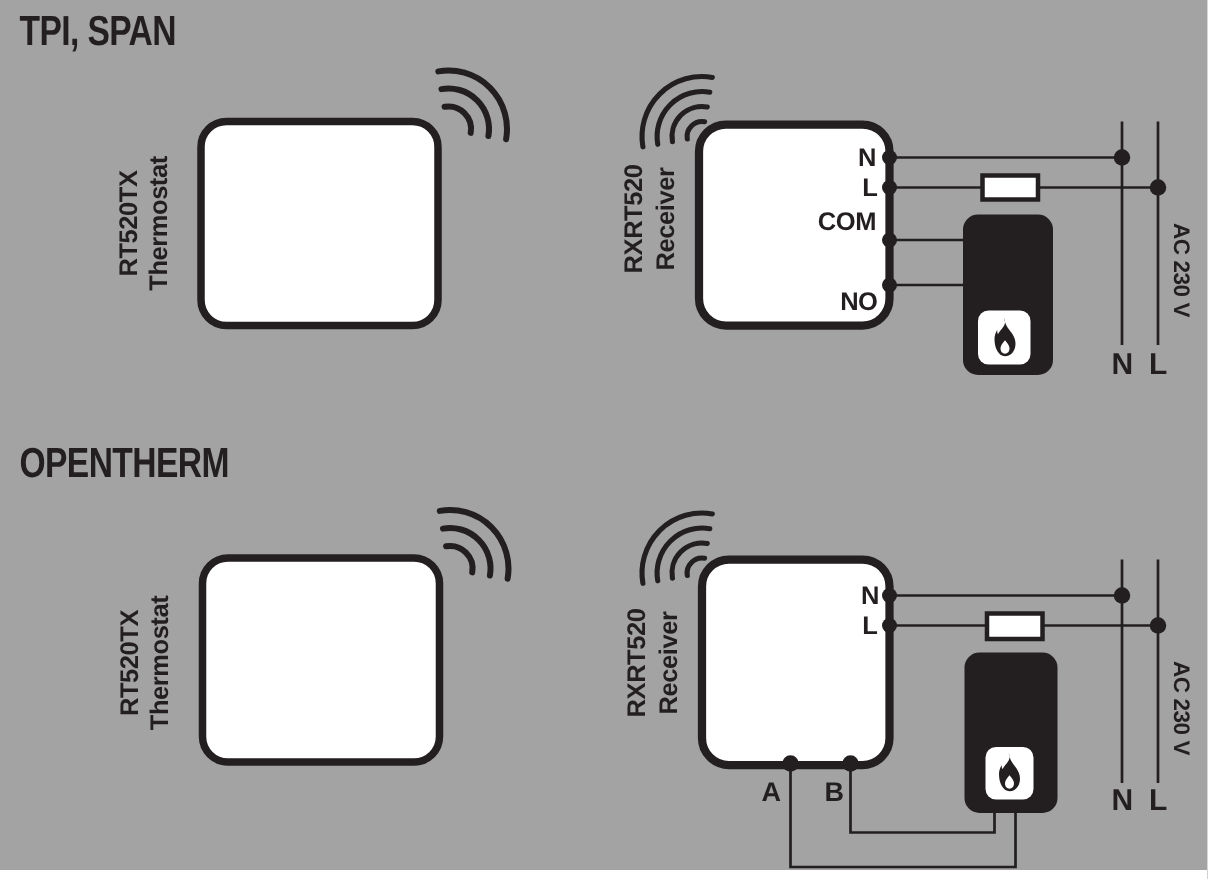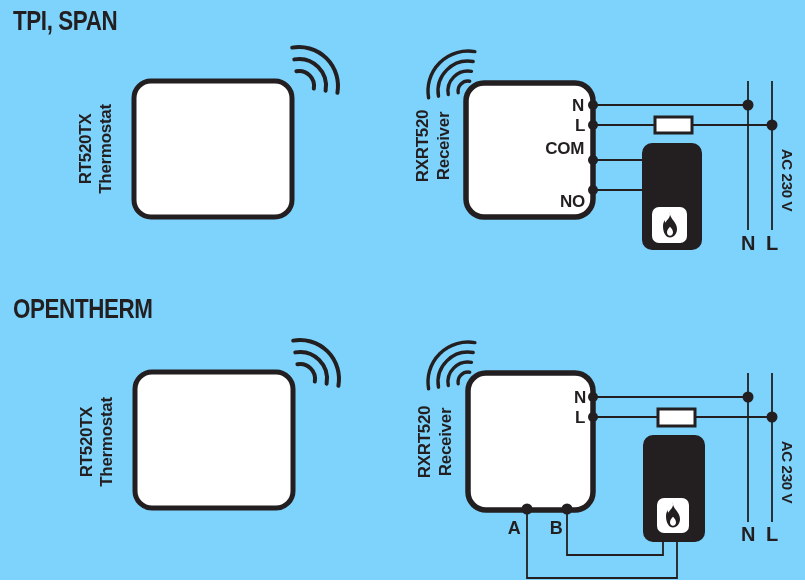--- a/index.html
+++ b/index.html
@@ -1,16 +1,16 @@
 <!DOCTYPE html>
 <html><head>
 <meta charset="utf-8">
 <style>
   html,body{margin:0;padding:0;background:#ffffff;}
-  .page{position:relative;width:805px;height:580px;background:#7dd3fc;overflow:hidden;
+  .page{position:relative;width:805px;height:580px;background:#a3a3a3;overflow:hidden;
         font-family:"Liberation Sans",sans-serif;}
   .heading{position:absolute;left:13px;font-weight:bold;font-size:28px;line-height:1;
            color:#231f20;transform:scaleX(0.8);transform-origin:0 0;white-space:nowrap;
            letter-spacing:-0.5px;}
   svg.diagram{position:absolute;left:0;}
   
   .t-box{fill:#ffffff;stroke:#231f20;stroke-width:5;}
   .r-box{fill:#ffffff;stroke:#231f20;stroke-width:5.5;}
   .wire{fill:none;stroke:#231f20;stroke-width:1.8;}
   .thin{fill:none;stroke:#231f20;stroke-width:1.5;}

